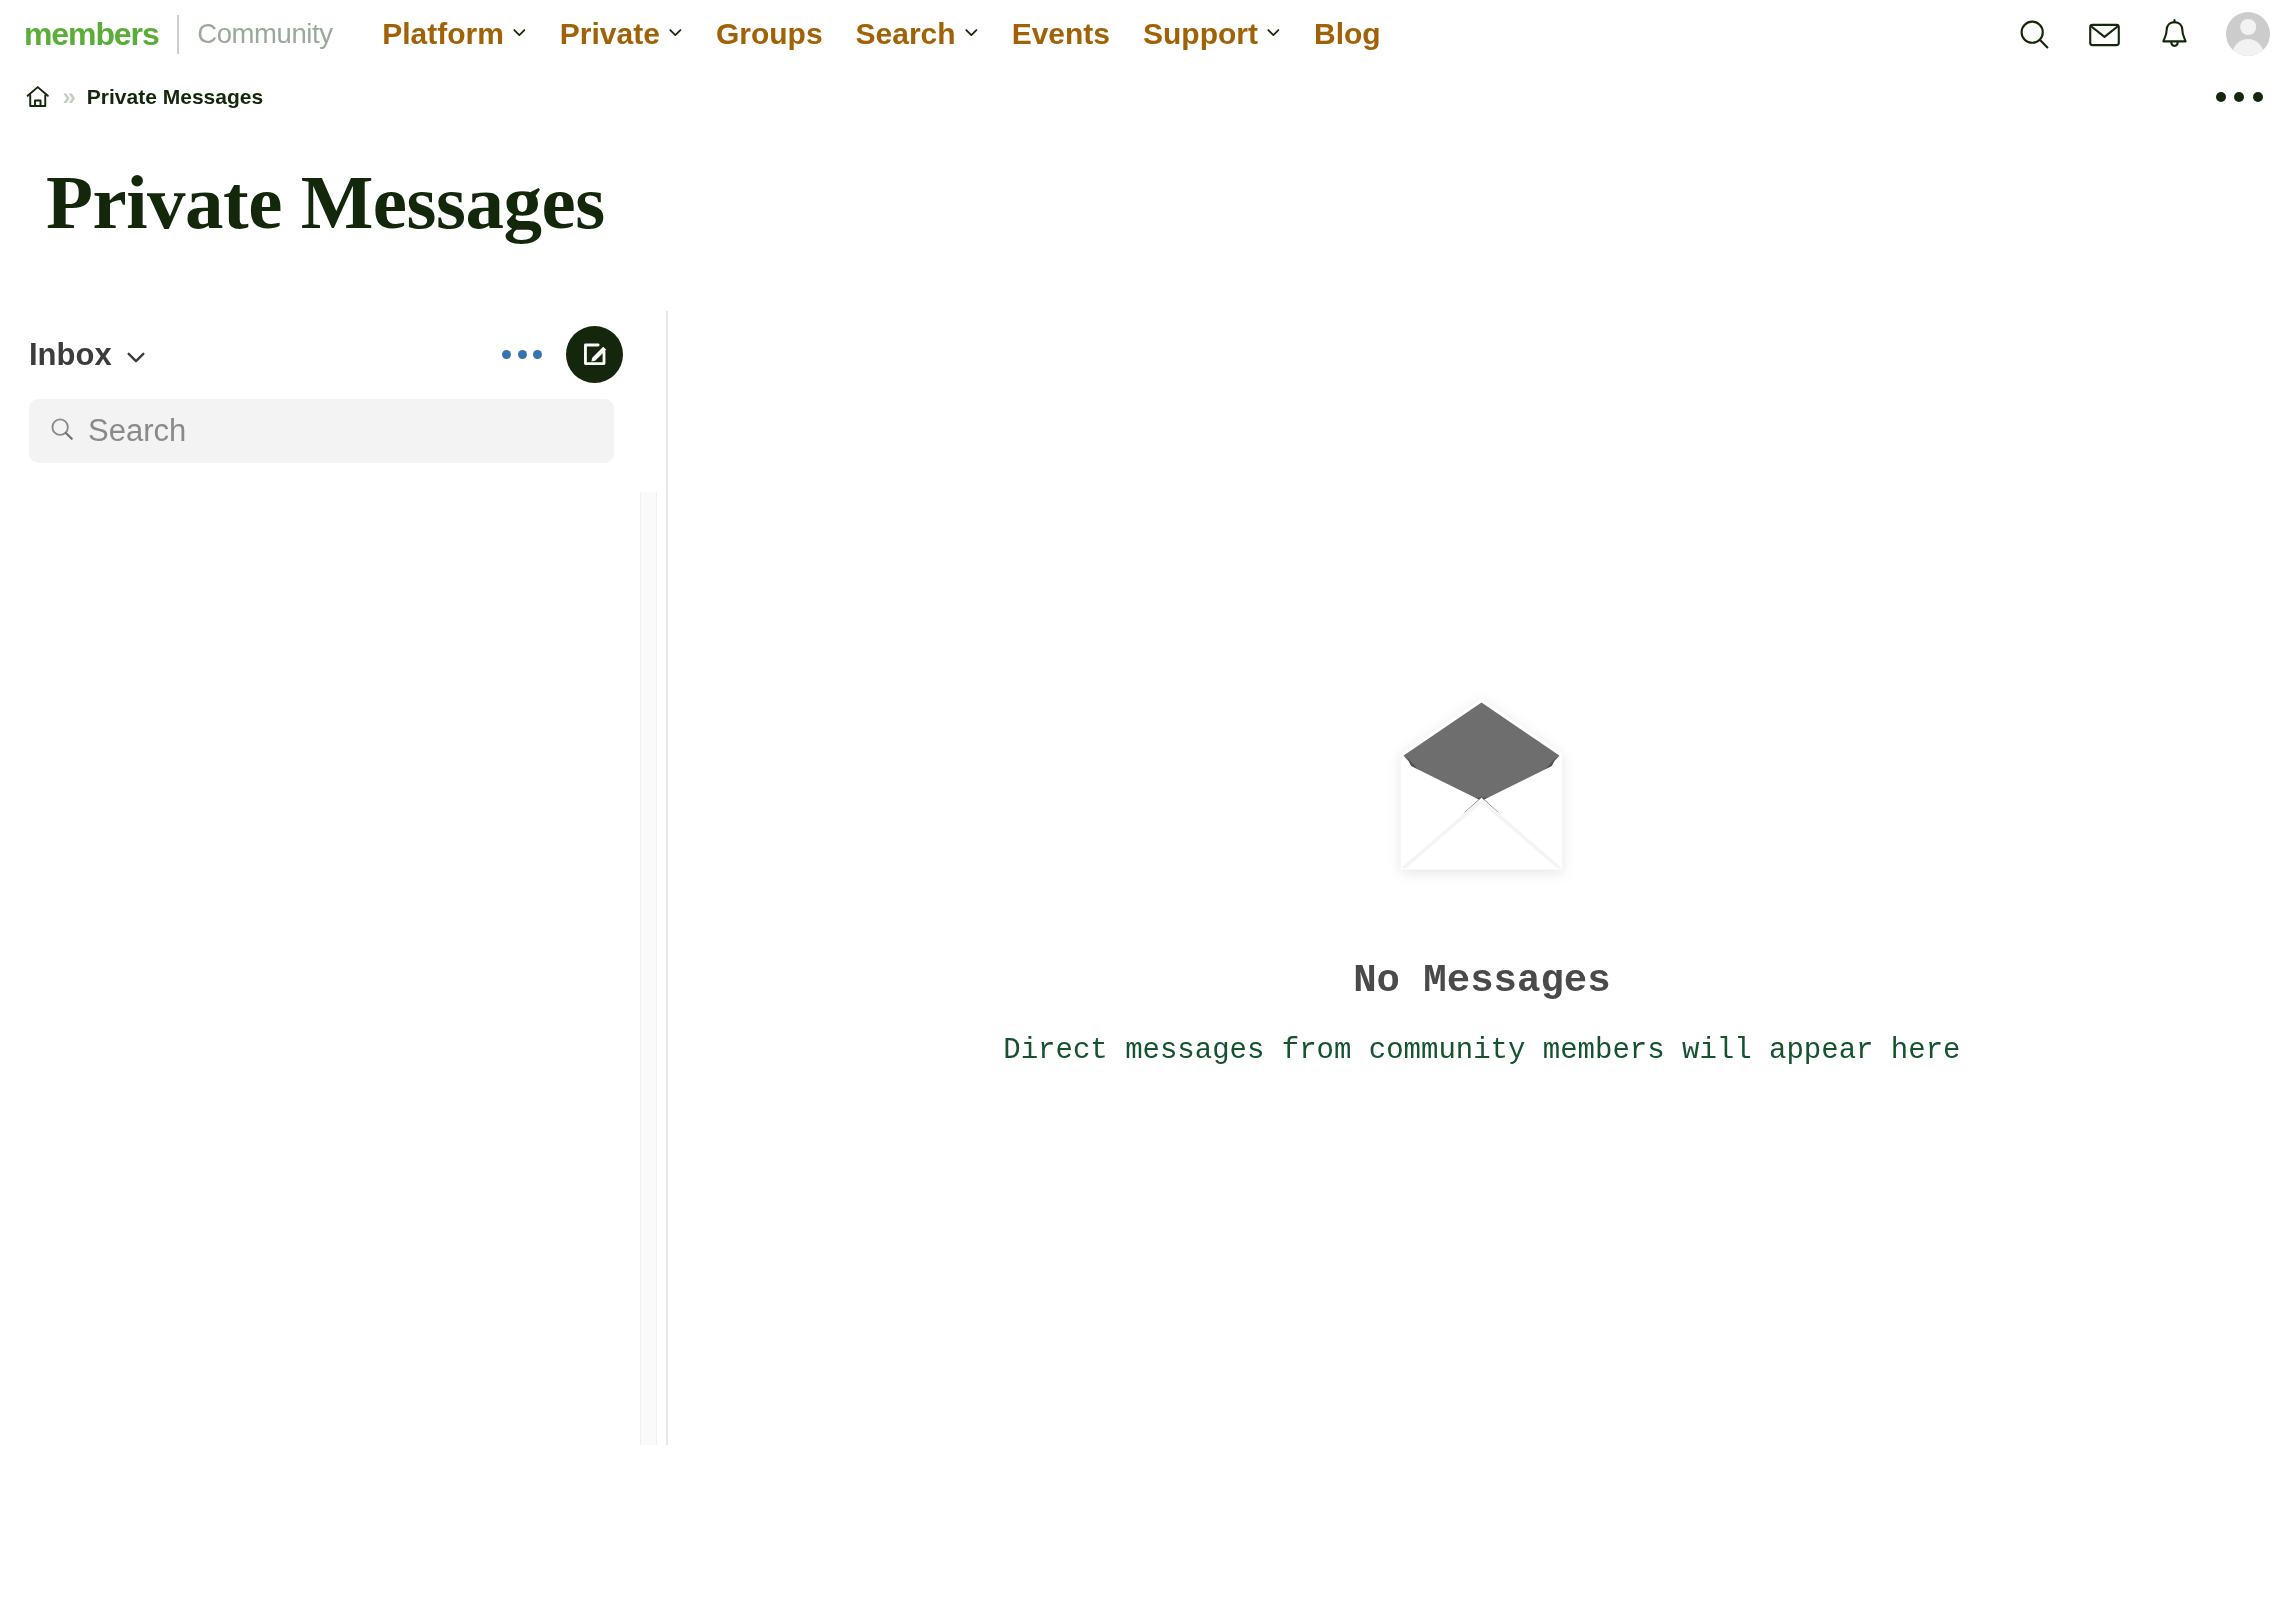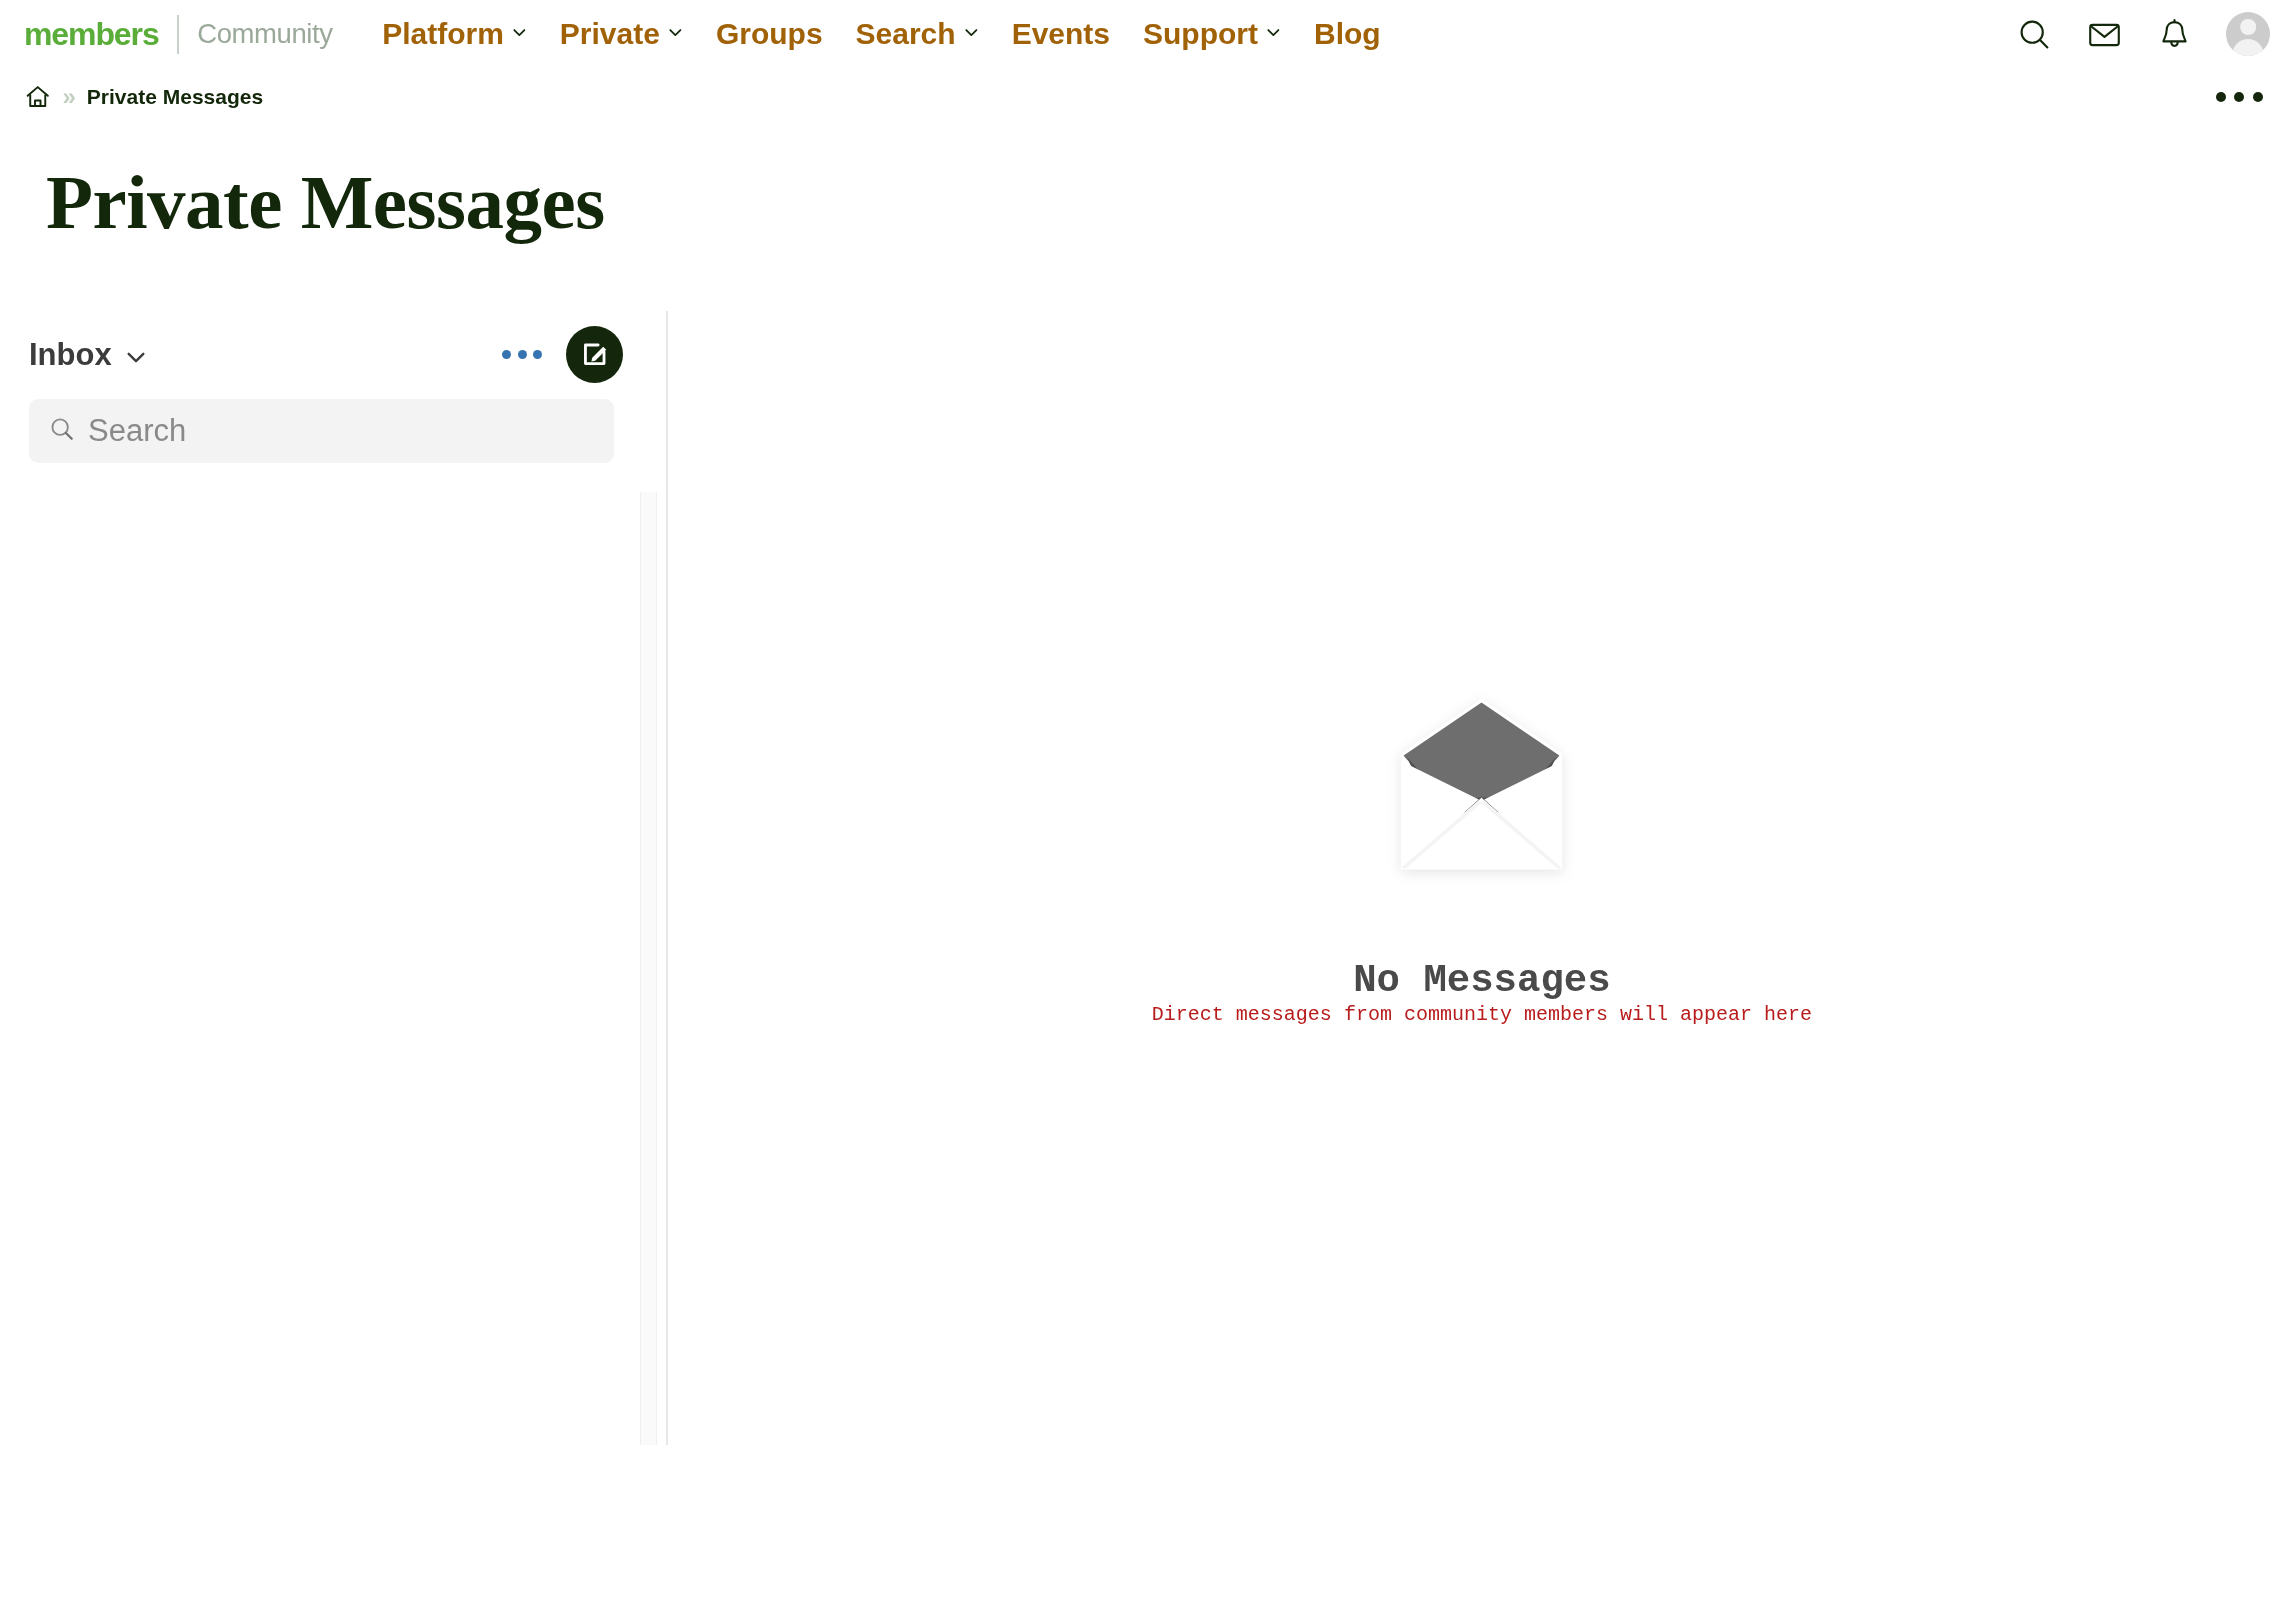--- a/index.html
+++ b/index.html
@@ -298,22 +298,23 @@
     height: 174px;
     filter: drop-shadow(0 3.7px 6.4px rgba(0,0,0,0.10));
   }
   .empty-title {
     margin-top: 88px;
     font-size: 39px;
     font-weight: 700;
     color: #4A4A4A;
   }
   .empty-sub {
-    font-size: 20px;
-    color: #b91c1c;
+    margin-top: 31px;
+    font-size: 29px;
+    color: #14532d;
   }
 </style>
 </head>
 <body>
 
 <div class="site-header">
 
   <div class="brand">
     <span class="brand-logo">members</span>
     <span class="brand-divider"></span>

